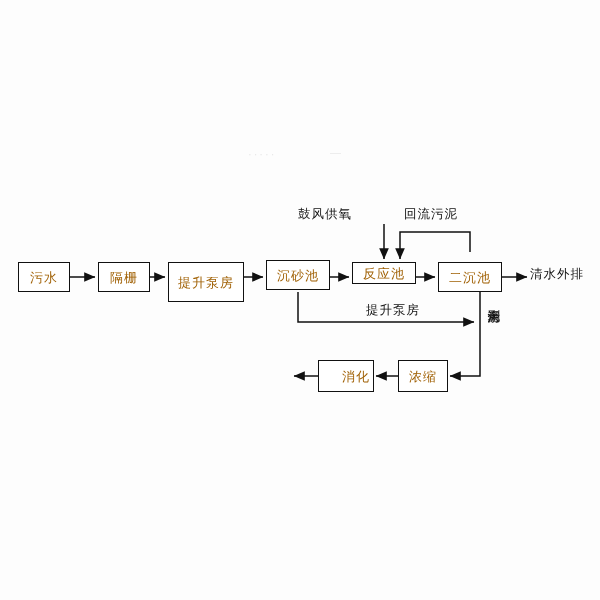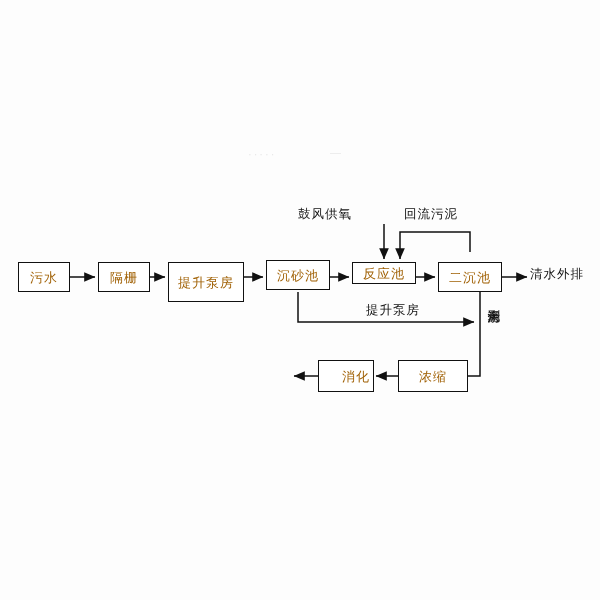--- a/index.html
+++ b/index.html
@@ -109,21 +109,21 @@
   </div>
   <div class="node" style="left:352px;top:262px;width:64px;height:22px;">
     <span>反应池</span>
   </div>
   <div class="node" style="left:438px;top:262px;width:64px;height:30px;">
     <span>二沉池</span>
   </div>
   <div class="node" style="left:318px;top:360px;width:56px;height:32px;padding-left:20px;">
     <span>消化</span>
   </div>
-  <div class="node" style="left:398px;top:360px;width:70px;height:32px;">
+  <div class="node" style="left:398px;top:360px;width:50px;height:32px;">
     <span>浓缩</span>
   </div>
 
   <div class="label" style="left:298px;top:208px;">鼓风供氧</div>
   <div class="label" style="left:404px;top:208px;">回流污泥</div>
   <div class="label" style="left:530px;top:268px;">清水外排</div>
   <div class="label" style="left:366px;top:304px;">提升泵房</div>
   <div class="label vertical" style="left:486px;top:300px;">剩余污泥</div>
 
   <div class="watermark" style="left:248px;top:148px;">·····</div>

